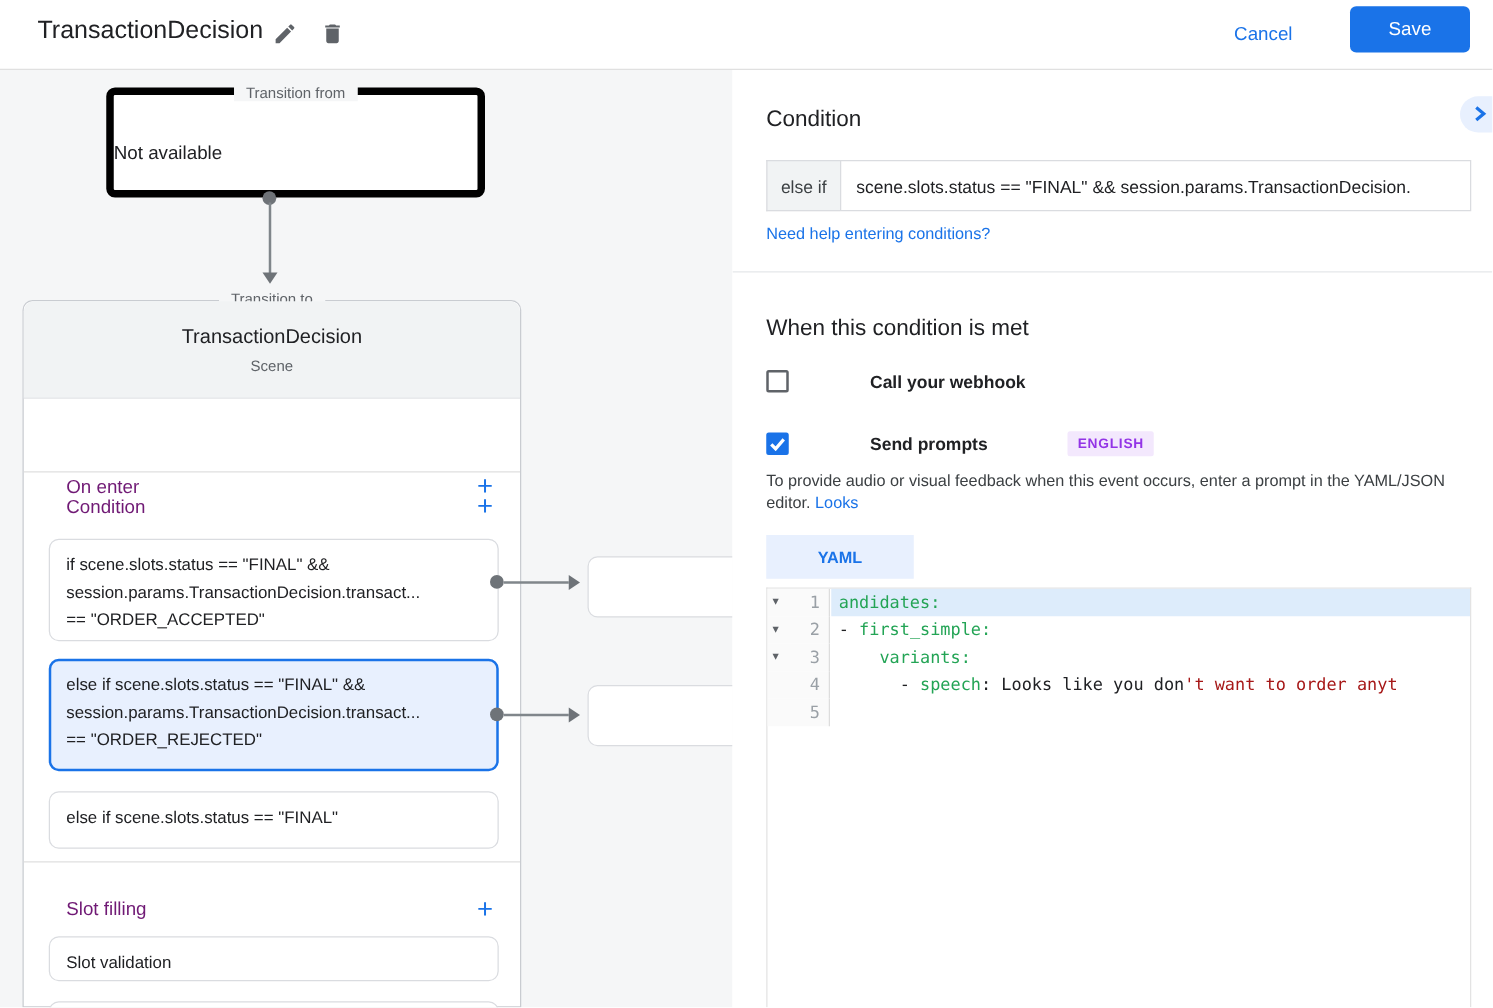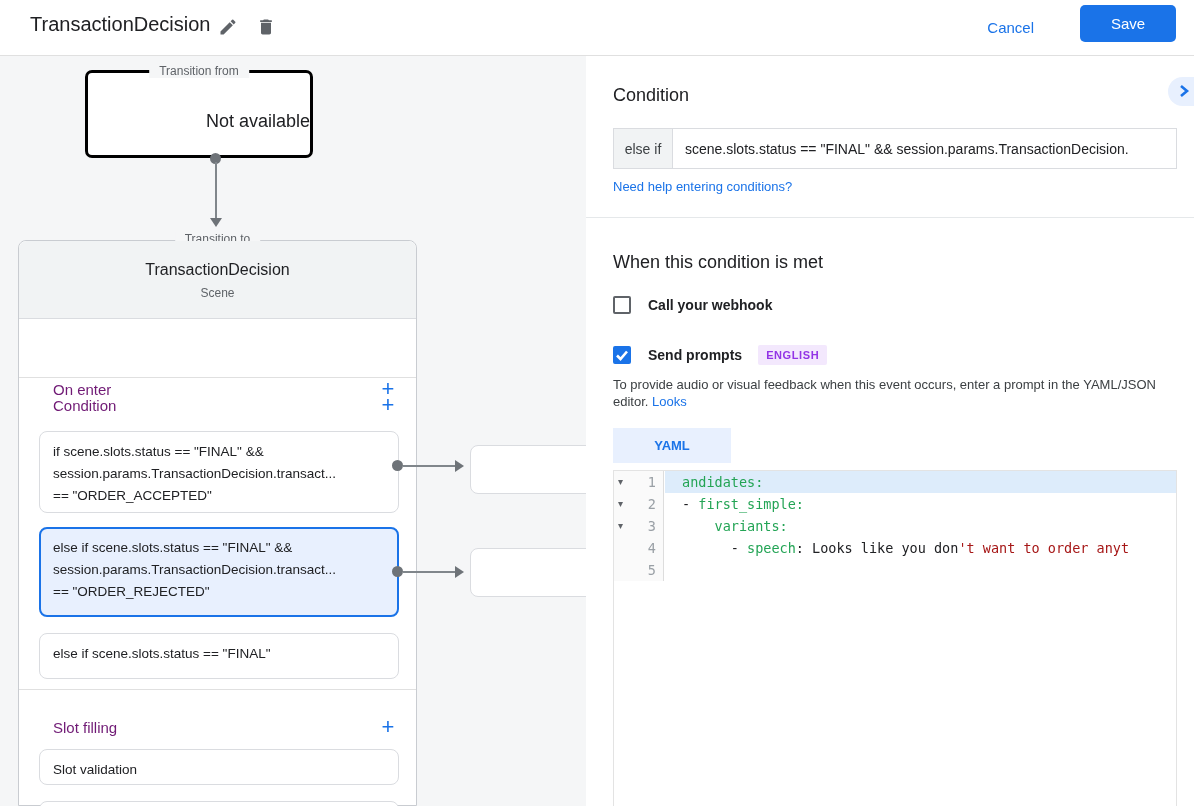--- a/index.html
+++ b/index.html
@@ -10,23 +10,23 @@
   .topbar { position:absolute; left:0; top:0; width:1194px; height:56px; background:#fff; border-bottom:1px solid #e0e0e0; z-index:30; }
   .page-title { position:absolute; left:30px; top:13px; font-size:20px; color:#202124; }
   .icon-btn { position:absolute; top:14px; width:28px; height:28px; border:none; background:transparent; cursor:pointer; color:#5f6368; }
   .icon-btn svg { width:20px; height:20px; fill:#5f6368; }
   .btn-cancel { position:absolute; right:150px; top:11px; background:transparent; border:none; color:#1a73e8; font-size:15px; font-weight:500; cursor:pointer; padding:8px 10px; }
   .btn-save { position:absolute; right:18px; top:5px; width:96px; height:37px; background:#1a73e8; color:#fff; border:none; border-radius:5px; font-size:15px; font-weight:500; cursor:pointer; }
 
   
   .canvas { position:absolute; left:0; top:56px; width:586px; height:750px; background:#f5f6f7; overflow:hidden; }
 
-  .tf-box { position:absolute; left:85px; top:14px; width:228px; height:88px; background:#fff; border:3px solid #000000; border-radius:7px; }
+  .tf-box { position:absolute; left:85px; top:14px; width:303px; height:88px; background:#fff; border:6px solid #000000; border-radius:7px; }
   .legend { position:absolute; top:-9px; left:50%; transform:translateX(-50%); background:#f5f6f7; padding:0 10px; font-size:12px; color:#5f6368; white-space:nowrap; }
-  .tf-text { position:absolute; left:0; right:0; top:38px; text-align:right; font-size:18px; color:#202124; }
+  .tf-text { position:absolute; left:0; right:0; top:38px; text-align:left; font-size:15px; color:#202124; }
 
   .conn-dot { position:absolute; width:11px; height:11px; border-radius:50%; background:#6e7378; }
   .vline { position:absolute; width:2px; background:#80868b; }
   .arrow-down { position:absolute; width:0; height:0; border-left:6px solid transparent; border-right:6px solid transparent; border-top:9px solid #6e7378; }
   .hline { position:absolute; height:2px; background:#80868b; }
   .arrow-right { position:absolute; width:0; height:0; border-top:6px solid transparent; border-bottom:6px solid transparent; border-left:9px solid #6e7378; }
 
   .scene-card { position:absolute; left:18px; top:184px; width:399px; height:566px; background:#fff; border:1px solid #c9ccd1; border-radius:8px 8px 0 0; }
   .scene-card .legend { top:-9px; }
   .scene-header { position:absolute; left:0; top:0; width:100%; height:78px; background:#f1f3f4; border-bottom:1px solid #dadce0; border-radius:8px 8px 0 0; }
@@ -49,40 +49,40 @@
   .expand-pill svg { position:absolute; left:9px; top:7px; width:14px; height:14px; stroke:#1a73e8; stroke-width:2.6; fill:none; }
 
   .cond-row { position:absolute; left:27px; right:17px; top:72px; height:41px; display:flex; }
   .cond-prefix { width:59px; height:41px; background:#f1f3f4; border:1px solid #dadce0; border-right:none; display:flex; align-items:center; justify-content:center; font-size:14px; color:#3c4043; flex:none; }
   .cond-input { flex:1; height:41px; border:1px solid #dadce0; background:#fff; font-size:14px; color:#202124; padding:0 12px; font-family:"Liberation Sans", sans-serif; outline:none; white-space:nowrap; overflow:hidden; }
 
   .link { color:#1a73e8; text-decoration:none; cursor:pointer; }
   .help-link { position:absolute; left:27px; top:123px; font-size:13px; }
   .panel-divider { position:absolute; left:0; right:0; top:161px; height:1px; background:#e5e8ea; }
 
-  .chk-row { position:absolute; left:27px; display:flex; align-items:center; }
+  .chk-row { position:absolute; left:27px; display:flex; align-items:center;gap:48px; }
   .chk { width:18px; height:18px; border:2px solid #5f6368; border-radius:2px; background:#fff; flex:none; cursor:pointer; position:relative; }
   .chk.checked { background:#1a73e8; border-color:#1a73e8; }
   .chk.checked svg { position:absolute; left:1px; top:2px; width:12px; height:11px; stroke:#fff; stroke-width:2.6; fill:none; }
   .chk-label { margin-left:17px; font-size:14px; font-weight:700; color:#202124; }
   .lang-badge { margin-left:16px; background:#f3e8fd; color:#9334e6; font-size:11px; font-weight:700; letter-spacing:.6px; padding:4px 8px; border-radius:2px; }
 
   .hint { position:absolute; left:27px; top:320px; width:566px; font-size:13px; line-height:17px; color:#3c4043; }
 
   .tabs { position:absolute; left:27px; top:372px; height:35px; display:flex; }
   .tab { width:118px; height:35px; display:flex; align-items:center; justify-content:center; font-size:13px; font-weight:700; color:#5f6368; cursor:pointer; background:transparent; border:none; }
   .tab.active { background:#e8f0fe; color:#1a73e8; }
 
   
   .editor { position:absolute; left:27px; right:17px; top:414px; height:336px; border:1px solid #e3e3e3; border-bottom:none; background:#fff; font-family:"DejaVu Sans Mono", monospace; font-size:13.5px; }
   .ed-line { position:relative; height:22px; line-height:22px; white-space:pre; }
   .ed-gutter { position:absolute; left:0; top:0; width:50px; height:22px; background:#fafafa; border-right:1px solid #ddd; }
   .ed-fold { position:absolute; left:4px; top:0; font-size:10px; color:#5f6368; font-family:"Liberation Sans", sans-serif; cursor:pointer; }
   .ed-num { position:absolute; right:7px; top:0; color:#9aa0a6; }
-  .ed-code { position:absolute; left:51px; right:0; top:0; height:22px; padding-left:17px; overflow:hidden; }
+  .ed-code { position:absolute; left:51px; right:0; top:0; height:22px; padding-left:6px; overflow:hidden; }
   .ed-line.hl .ed-code { background:#ddecfb; }
   .tok-key { color:#23a455; }
   .tok-plain { color:#202124; }
   .tok-string { color:#a61717; }
 </style>
 </head>
 <body>
 
 <div class="topbar">
   <div class="page-title">TransactionDecision</div>

